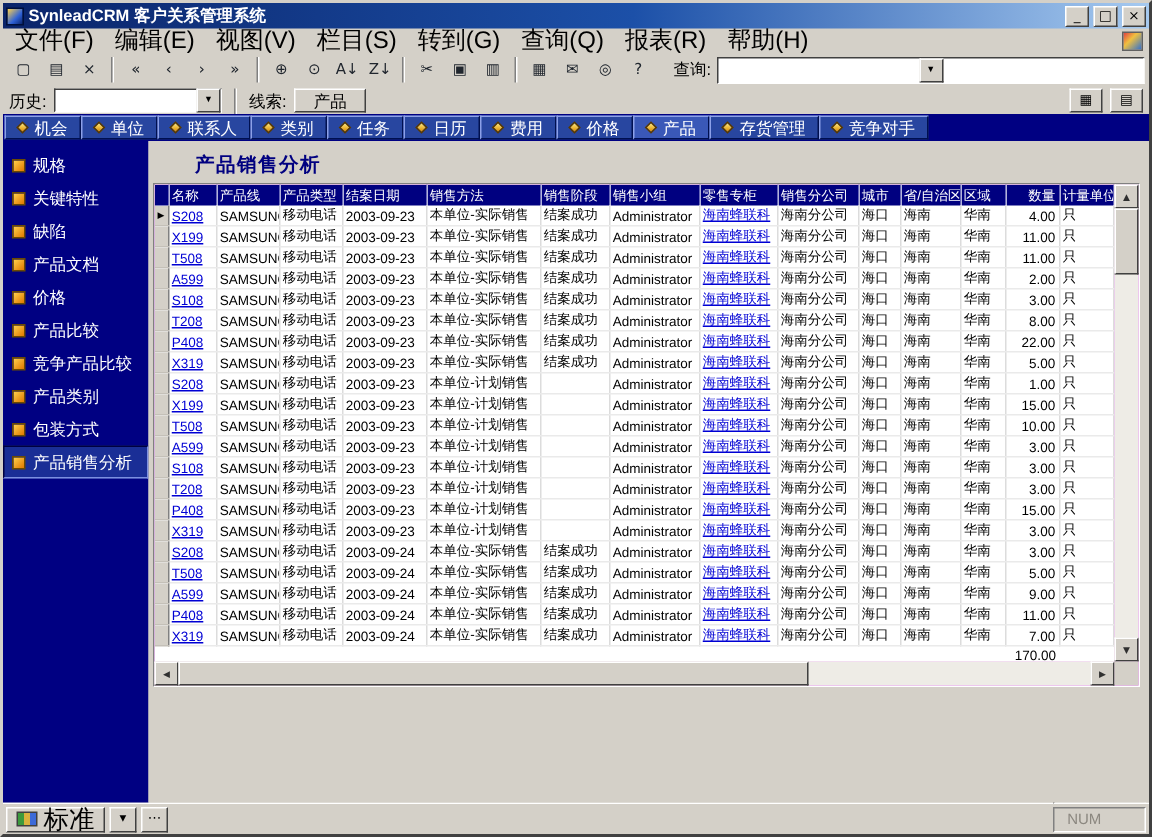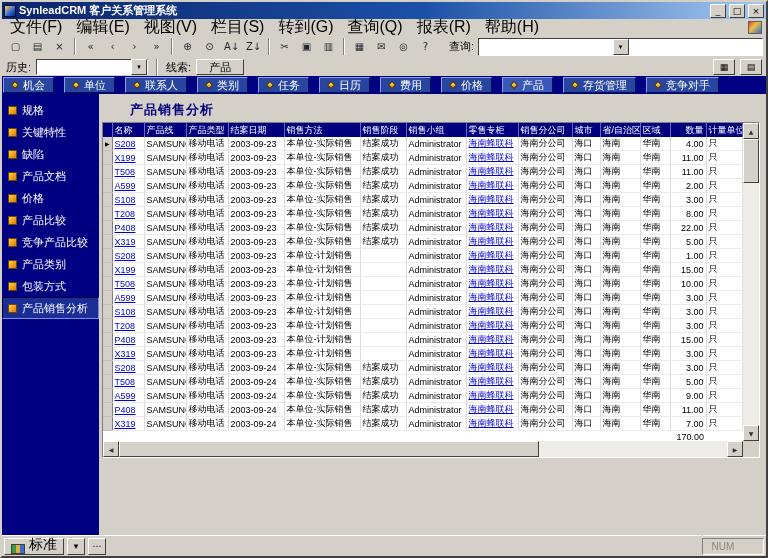--- a/index.html
+++ b/index.html
@@ -33,21 +33,21 @@
   .query-combo{width:285px;flex-direction:column;}
 
   
   .subbar{height:18px;display:flex;align-items:center;padding:0 4px;gap:5px;}
   .history-combo{width:112px;height:16px;}
   .product-btn{height:16px;padding:0 12px;font-size:11px;background:#D4D0C8;border:1px solid;border-color:#FFFFFF #404040 #404040 #FFFFFF;white-space:nowrap;}
   .mini-btn{width:22px;height:16px;background:#D4D0C8;border:1px solid;border-color:#FFFFFF #404040 #404040 #FFFFFF;font-size:9px;display:flex;align-items:center;justify-content:center;padding:0;font-family:"DejaVu Sans",sans-serif;}
   .spacer{flex:1;}
 
   
-  .tabbar{height:18px;background:#000082;display:flex;align-items:stretch;padding:1px;gap:10px;}
+  .tabbar{height:18px;background:#000082;display:flex;align-items:stretch;padding:1px;gap:0;}
   .tab{display:flex;align-items:center;gap:5px;padding:0 8px;background:#2846A0;border:1px solid;border-color:#8CA0E8 #001050 #001050 #8CA0E8;color:#FFFFFF;font-size:11px;white-space:nowrap;}
   .tab.active{background:#3A58B8;}
   .tab-bullet-icon{width:6px;height:6px;background:linear-gradient(135deg,#FFE97A,#D98A00);border:1px solid #5A3A00;transform:rotate(45deg);flex:0 0 6px;}
 
   
   .bodyarea{height:441px;display:flex;}
   .sidebar{width:97px;background:#000082;padding-top:5px;overflow:hidden;}
   .side-item{height:22px;display:flex;align-items:center;gap:5px;padding:0 3px 0 5px;color:#FFFFFF;font-size:11px;white-space:nowrap;overflow:hidden;border:1px solid transparent;}
   .side-item.active{background:#1A2E96;border-color:#000040 #7C90E0 #7C90E0 #000040;}
   .side-icon{width:9px;height:9px;flex:0 0 9px;background:linear-gradient(135deg,#FFD24D,#E07800);border:1px solid #6B4A00;}
@@ -70,21 +70,21 @@
   .hscroll{position:absolute;left:0;bottom:0;right:16px;height:16px;background:#EEECE6;}
   .corner{position:absolute;right:0;bottom:0;width:16px;height:16px;background:#D4D0C8;}
   .scroll-btn{position:absolute;width:16px;height:16px;background:#D4D0C8;border:1px solid;border-color:#FFFFFF #404040 #404040 #FFFFFF;font-size:6px;color:#303030;display:flex;align-items:center;justify-content:center;font-family:"DejaVu Sans",sans-serif;}
   .sb-up{top:0;left:0;} .sb-down{bottom:0;left:0;}
   .sb-left{left:0;top:0;} .sb-right{right:0;top:0;}
   .vthumb{position:absolute;left:0;top:16px;width:16px;height:44px;background:#D4D0C8;border:1px solid;border-color:#FFFFFF #404040 #404040 #FFFFFF;}
   .hthumb{position:absolute;left:16px;top:0;width:420px;height:16px;background:#D4D0C8;border:1px solid;border-color:#FFFFFF #404040 #404040 #FFFFFF;}
 
   
   .statusbar{height:21px;display:flex;align-items:center;gap:3px;padding:0 2px;border-top:1px solid #FFFFFF;}
-  .status-btn{height:17px;display:flex;align-items:flex-end;gap:4px;padding:0 6px;background:#D4D0C8;border:1px solid;border-color:#FFFFFF #404040 #404040 #FFFFFF;font-size:14px;}
+  .status-btn{height:17px;display:flex;align-items:center;gap:4px;padding:0 6px;background:#D4D0C8;border:1px solid;border-color:#FFFFFF #404040 #404040 #FFFFFF;font-size:17px;}
   .kb-icon{width:14px;height:10px;background:linear-gradient(90deg,#3C9A3C 33%,#D8B23C 33%,#D8B23C 66%,#3C6AD8 66%);border:1px solid #404040;}
   .status-mini{width:18px;height:17px;background:#D4D0C8;border:1px solid;border-color:#FFFFFF #404040 #404040 #FFFFFF;font-size:9px;display:flex;align-items:center;justify-content:center;padding:0;font-family:"DejaVu Sans",sans-serif;}
   .status-panels{margin-left:auto;display:flex;gap:2px;flex-direction:column;}
   .panel{height:17px;display:flex;align-items:center;padding:0 8px;border:1px solid;border-color:#808080 #FFFFFF #FFFFFF #808080;font-size:10px;white-space:nowrap;}
   .panel.dim{color:#8C8880;}
 </style>
 </head>
 <body>
 
 <div class="window">

